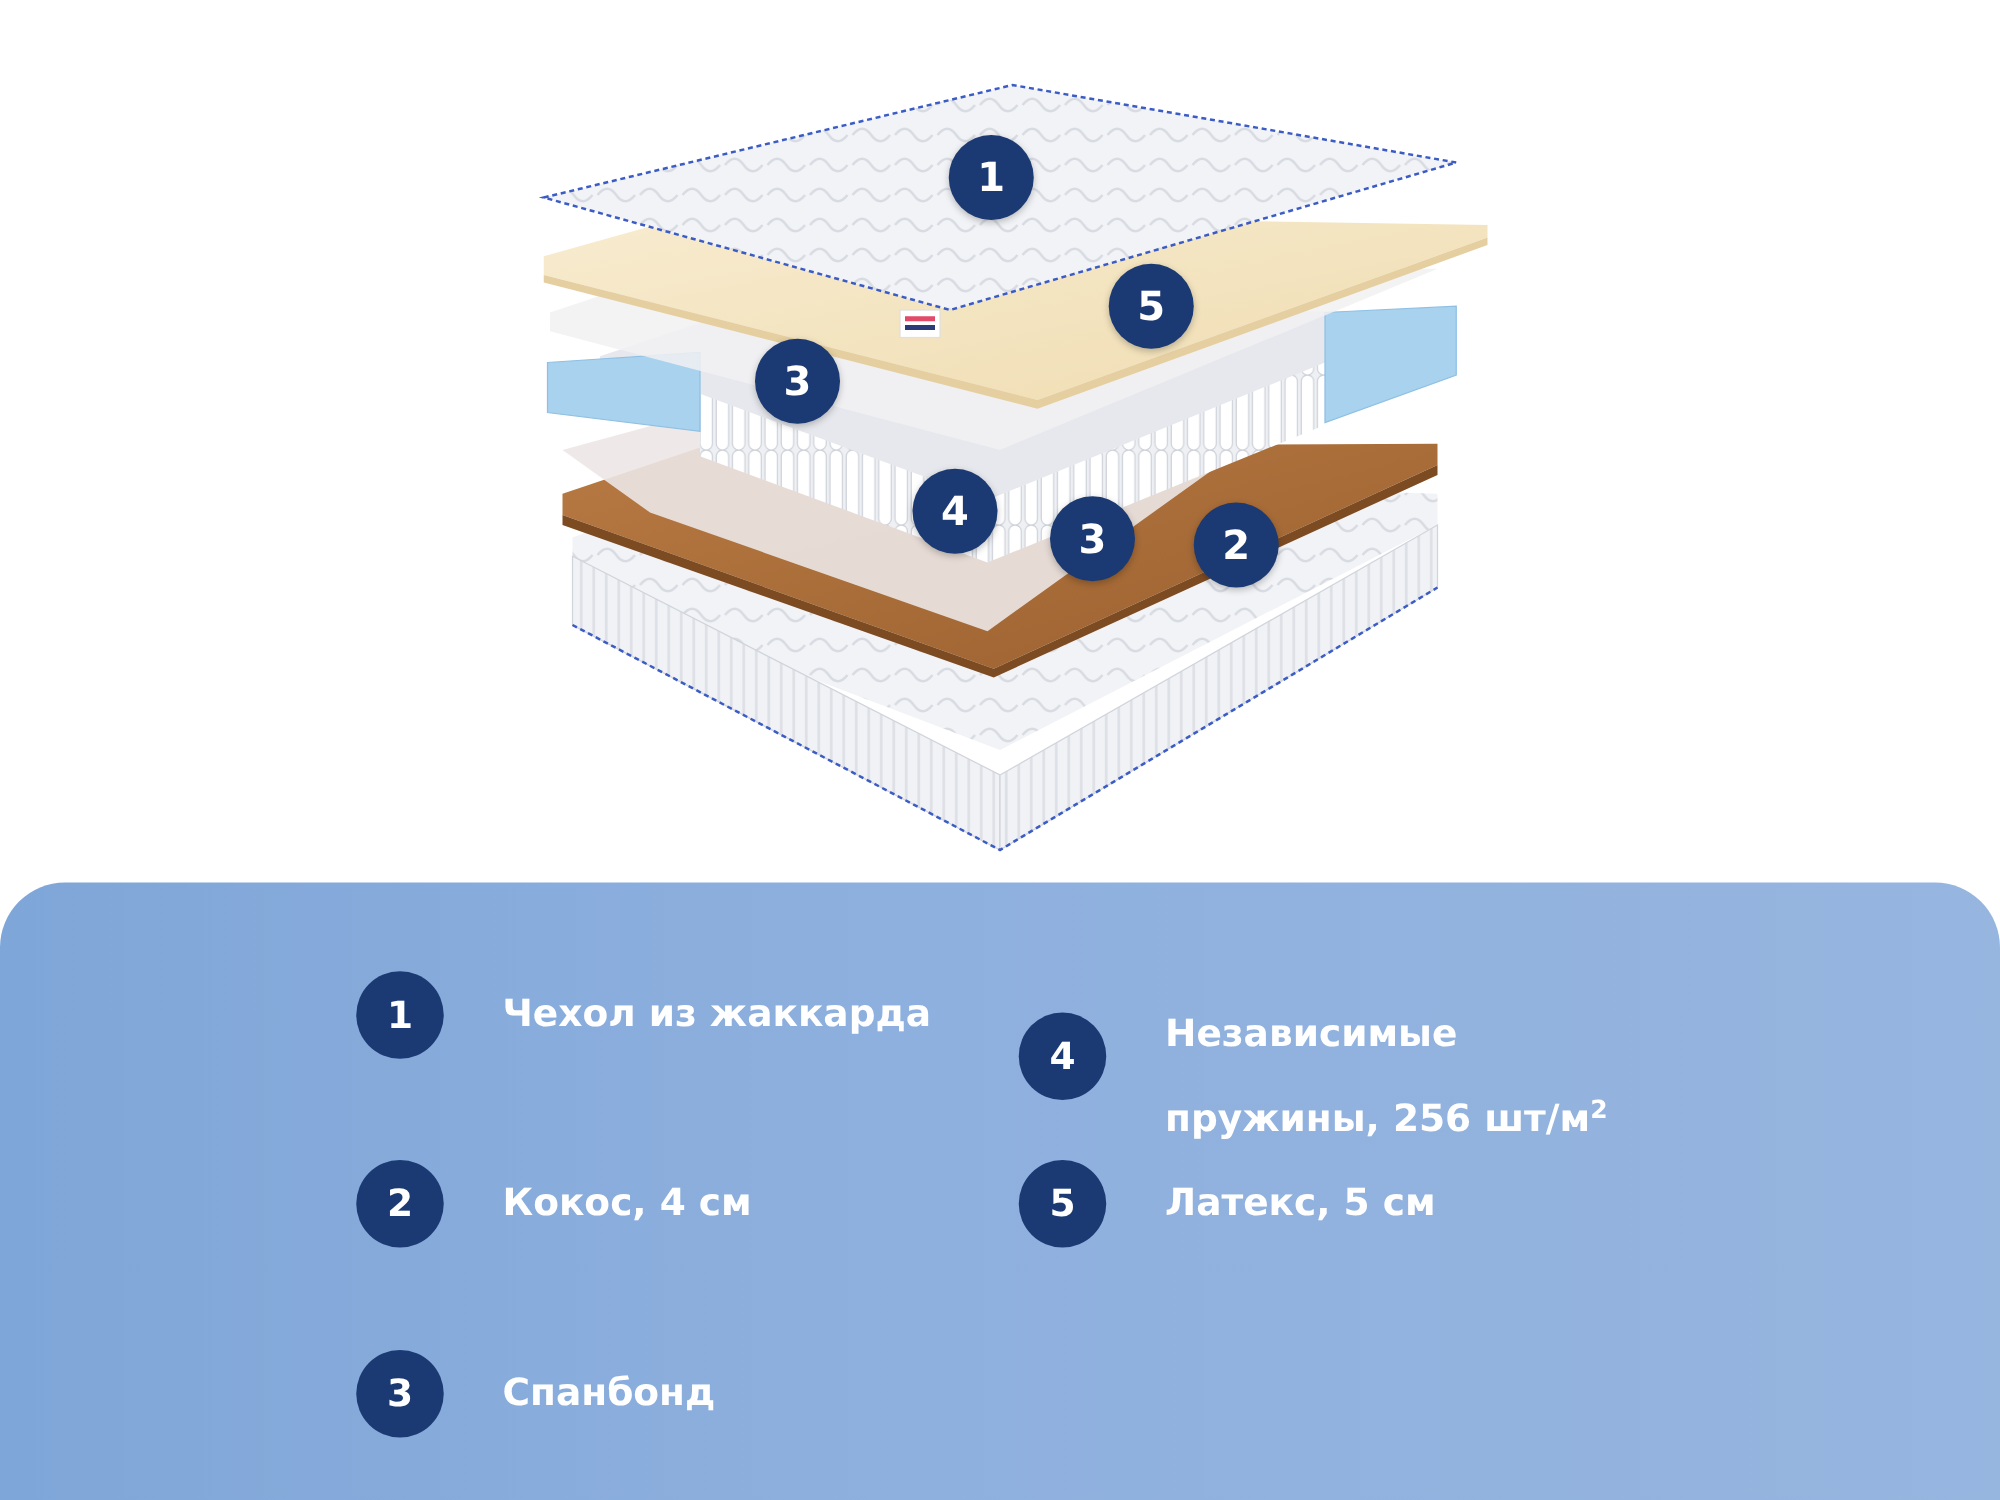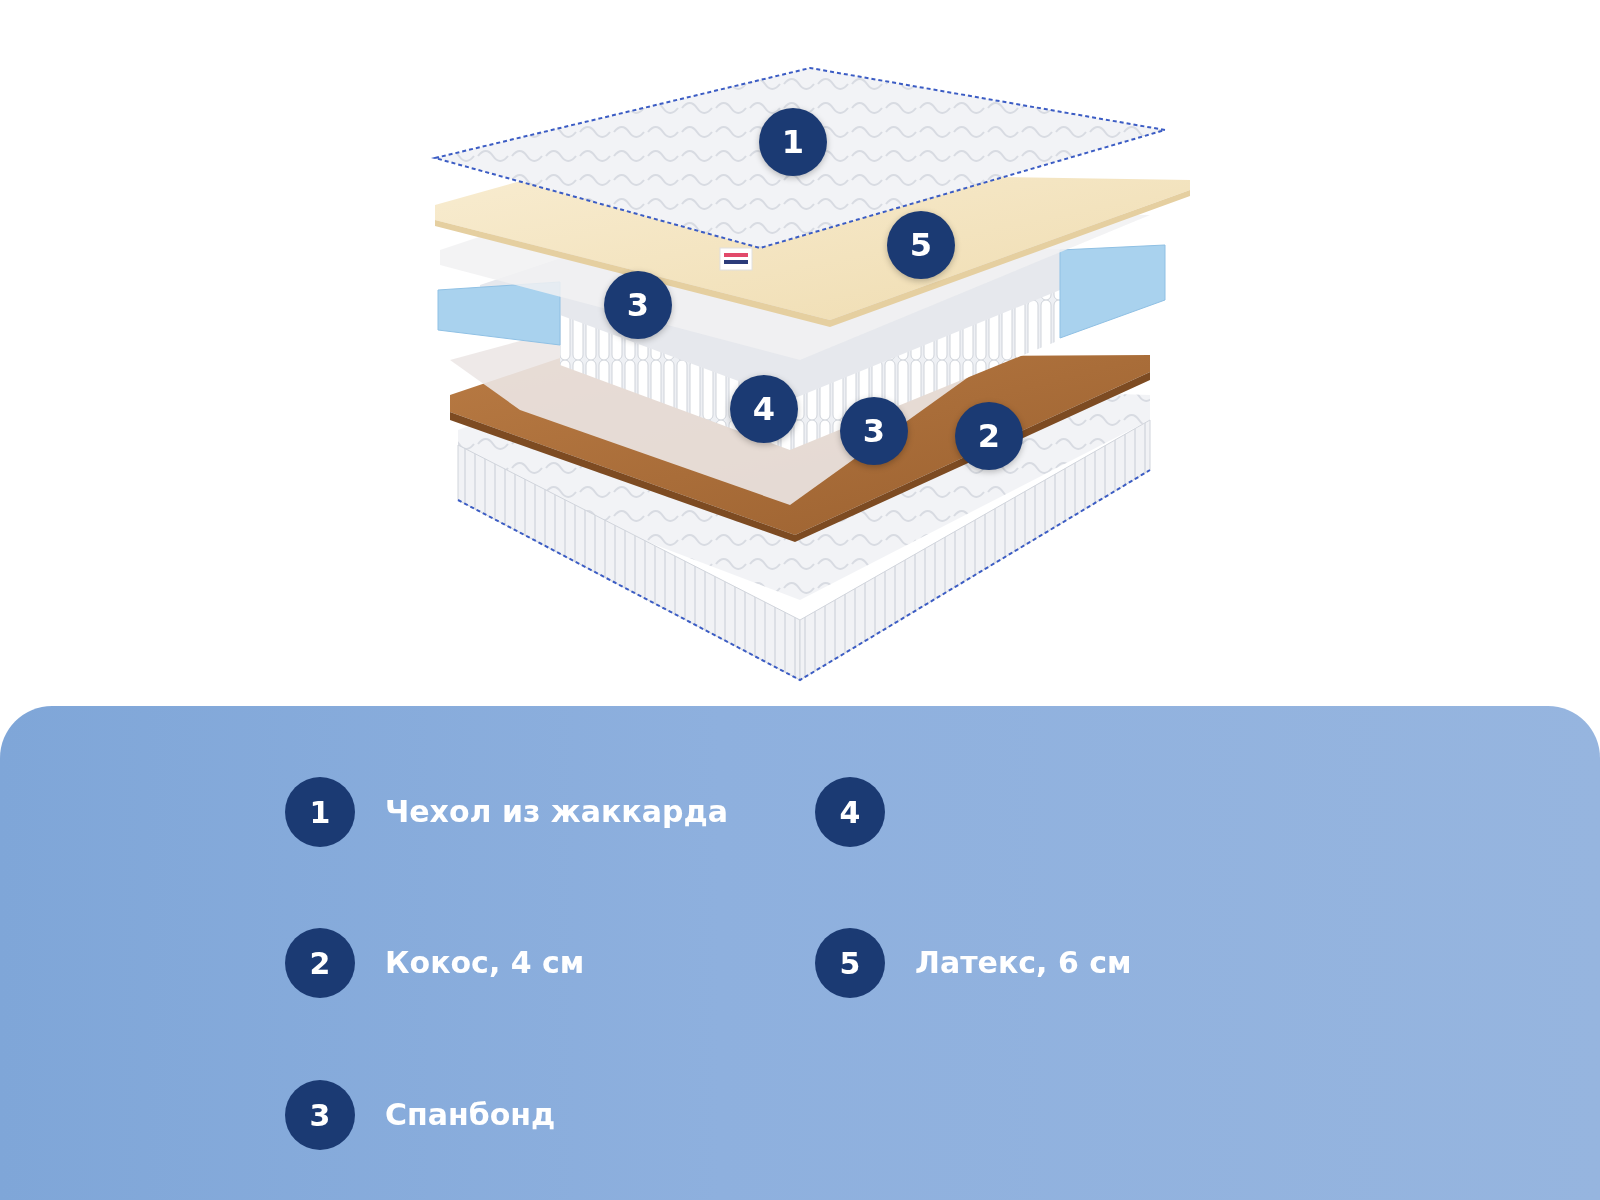--- a/index.html
+++ b/index.html
@@ -20,21 +20,21 @@
     border-radius: 52px 52px 0 0;
     background: linear-gradient(90deg, #7fa6d8 0%, #8eb0de 45%, #96b5df 100%);
   }
   .legend-item { position: absolute; display: flex; align-items: center; }
   .legend-badge {
     width: 70px; height: 70px; border-radius: 50%; background: #1b3a73; color: #fff;
     font-weight: bold; font-size: 30px; display: flex; align-items: center; justify-content: center;
     flex-shrink: 0;
   }
   .legend-text {
-    margin-left: 30px; color: #ffffff; font-weight: bold; font-size: 30px; line-height: 34px;
+    margin-left: 47px; color: #ffffff; font-weight: bold; font-size: 30px; line-height: 34px;
     white-space: pre-line;
   }
   sup { font-size: 20px; line-height: 0; }
 </style>
 </head>
 <body>
 
 <div class="illustration">
   <svg width="1600" height="700" viewBox="0 0 1600 700">
     <defs>
@@ -107,18 +107,22 @@
   <div class="legend-item" style="left:285px;top:222px;">
     <div class="legend-badge">2</div>
     <div class="legend-text">Кокос, 4 см</div>
   </div>
   <div class="legend-item" style="left:285px;top:374px;">
     <div class="legend-badge">3</div>
     <div class="legend-text">Спанбонд</div>
   </div>
   <div class="legend-item" style="left:815px;top:71px;">
     <div class="legend-badge">4</div>
+    <div class="legend-text">
+      <span>Независимые</span><br>
+      <span>пружины, 256 шт/м</span><sup>2</sup>
+    </div>
   </div>
   <div class="legend-item" style="left:815px;top:222px;">
     <div class="legend-badge">5</div>
-    <div class="legend-text">Латекс, 6 см</div>
+    <div class="legend-text">Латекс, 5 см</div>
   </div>
 </div>
 
 </body></html>

